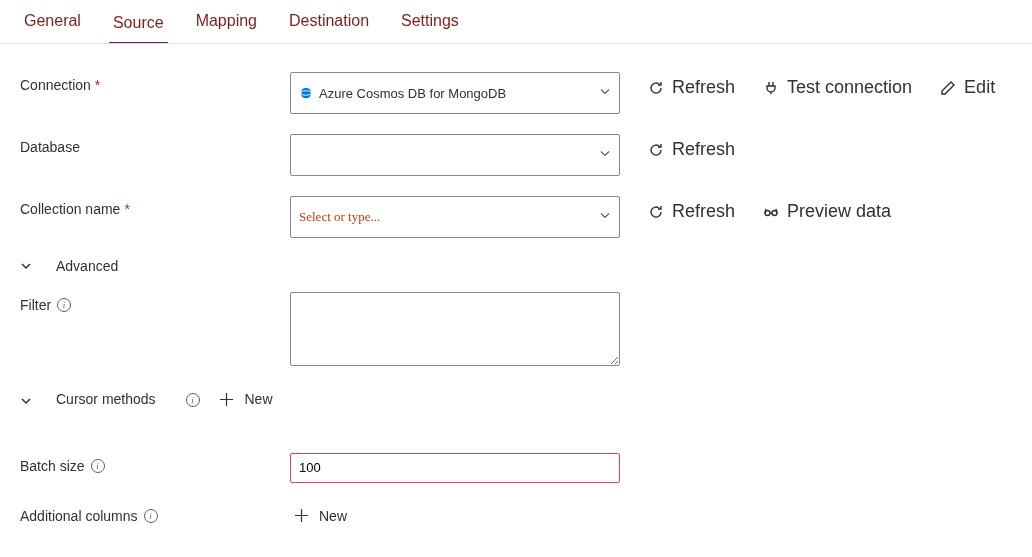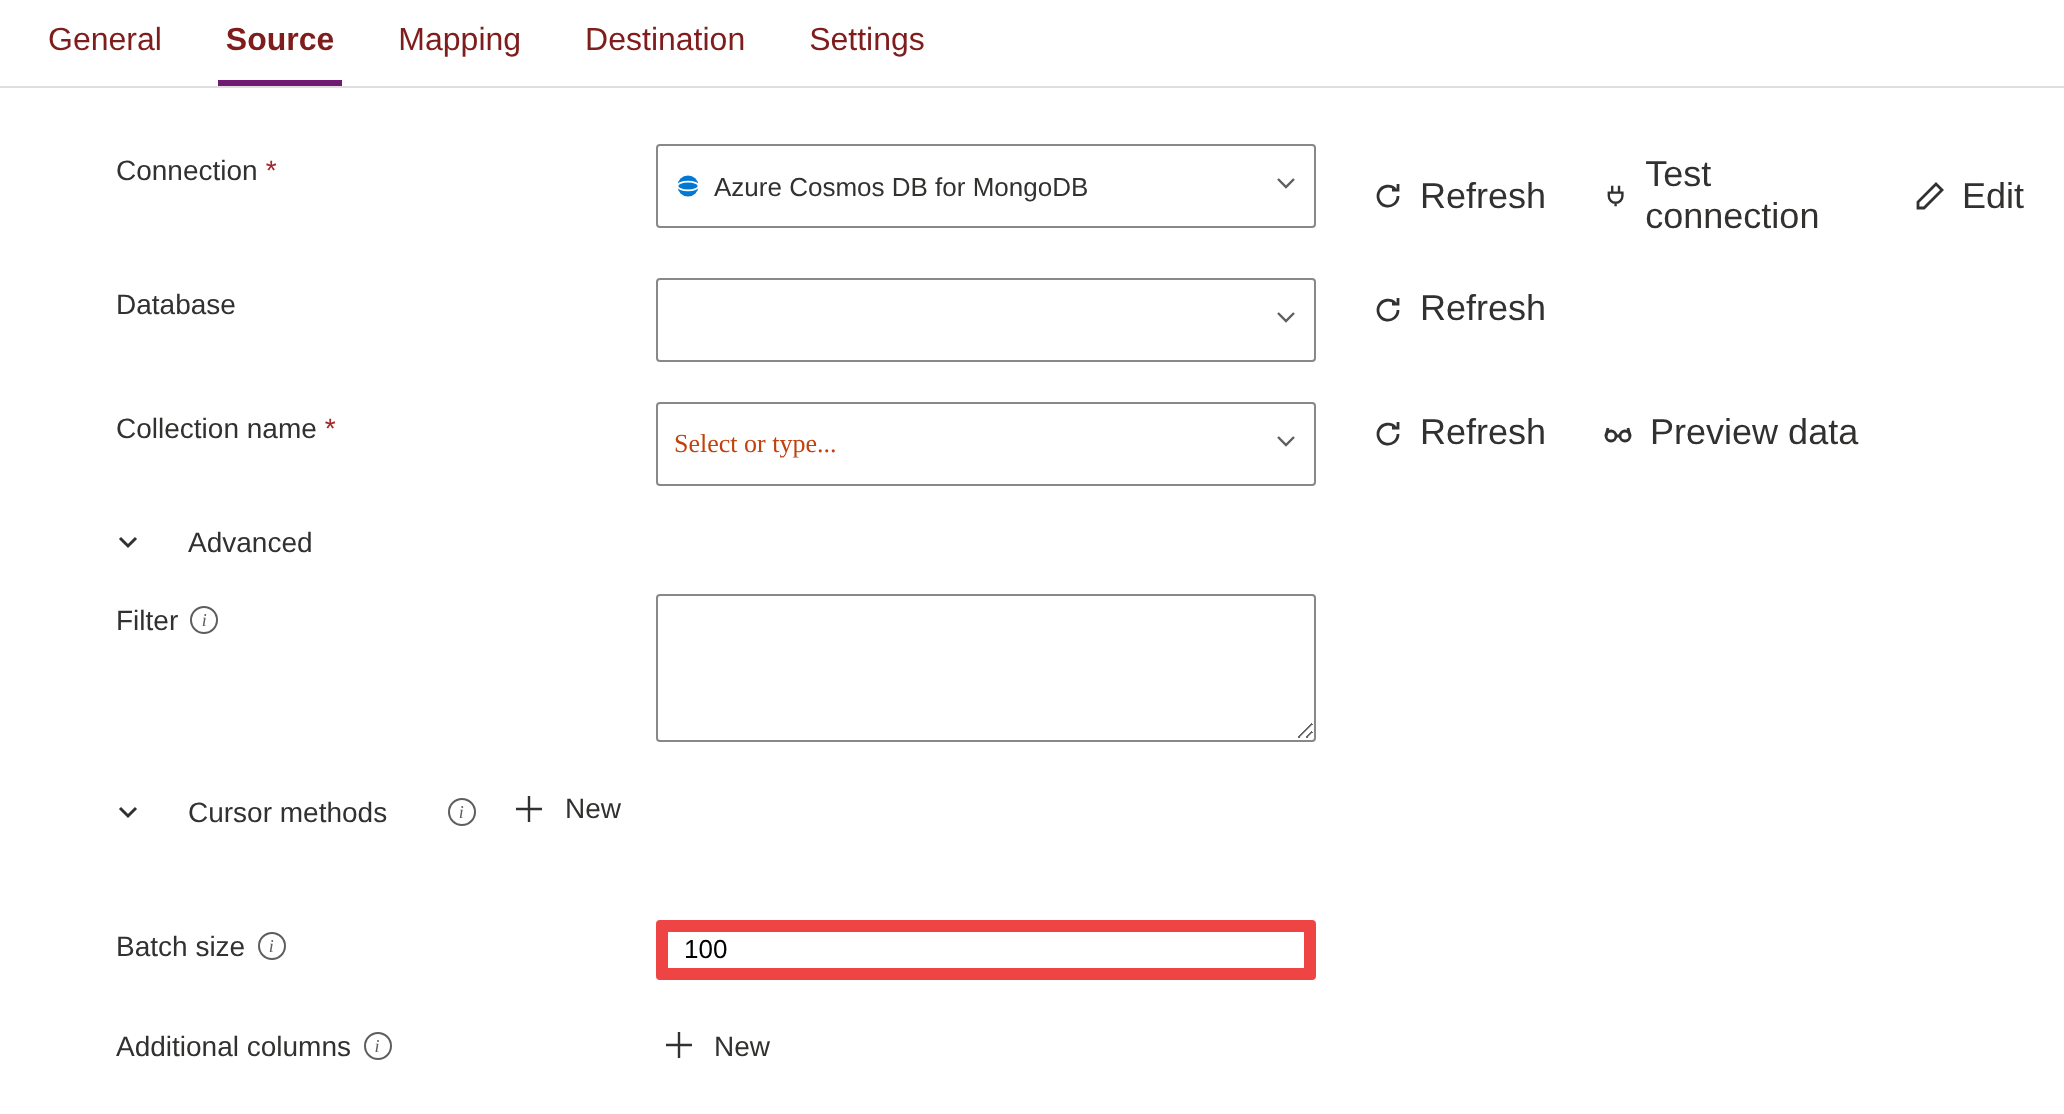--- a/index.html
+++ b/index.html
@@ -22,28 +22,27 @@
     align-items: flex-end;
   }
   .tab {
     padding: 12px 4px 10px 4px;
     cursor: pointer;
     color: #7f1d1d;
     border-bottom: 3px solid transparent;
     font-size: 16px;
   }
   .tab.active {
-    font-weight: 700;
-    border-bottom: 3px solid #701a75;
+    font-weight: 400;
+    border-bottom: 1px solid #701a75;
   }
 
   
   .form {
     padding: 28px 20px 20px 20px;
-    margin-left: 38px;
   }
   .row {
     display: flex;
     align-items: flex-start;
     margin-bottom: 20px;
   }
   .label-col {
     width: 270px;
     flex-shrink: 0;
     display: flex;
@@ -122,21 +121,21 @@
     border: 1px solid #8a8886;
     border-radius: 2px;
     resize: both;
     padding: 6px 8px;
     font-family: inherit;
     font-size: 13px;
   }
   input.plain {
     width: 100%;
     height: 30px;
-    border: 6px solid #ef4444;
+    border: 1px solid #ef4444;
     border-radius: 2px;
     padding: 0 8px;
     font-size: 13px;
     font-family: inherit;
   }
 
   
   .section-toggle {
     display: inline-flex;
     align-items: center;
@@ -291,21 +290,21 @@
         <span>Filter</span>
         <span class="info-icon">i</span>
       </div>
       <div class="control-col">
         <textarea class="textarea" style=""></textarea>
       </div>
     </div>
 
     
     <div style="margin-bottom:14px;">
-      <div class="section-toggle" style="margin-bottom:14px;">
+      <div class="section-toggle" style="margin-bottom:14px;align-items:flex-end;">
         <svg class="chev-svg" viewBox="0 0 12 12">
             <path d="M2 4 L6 8 L10 4" stroke="#323130" stroke-width="1.5" fill="none"></path>
           </svg>
         <span>Cursor methods</span>
         <span class="info-icon">i</span>
       </div>
       <div class="new-link indent">
         <svg class="plus-icon" viewBox="0 0 15 15">
             <path d="M7.5 1v13M1 7.5h13" stroke="#323130" stroke-width="1.2"></path>
           </svg>

